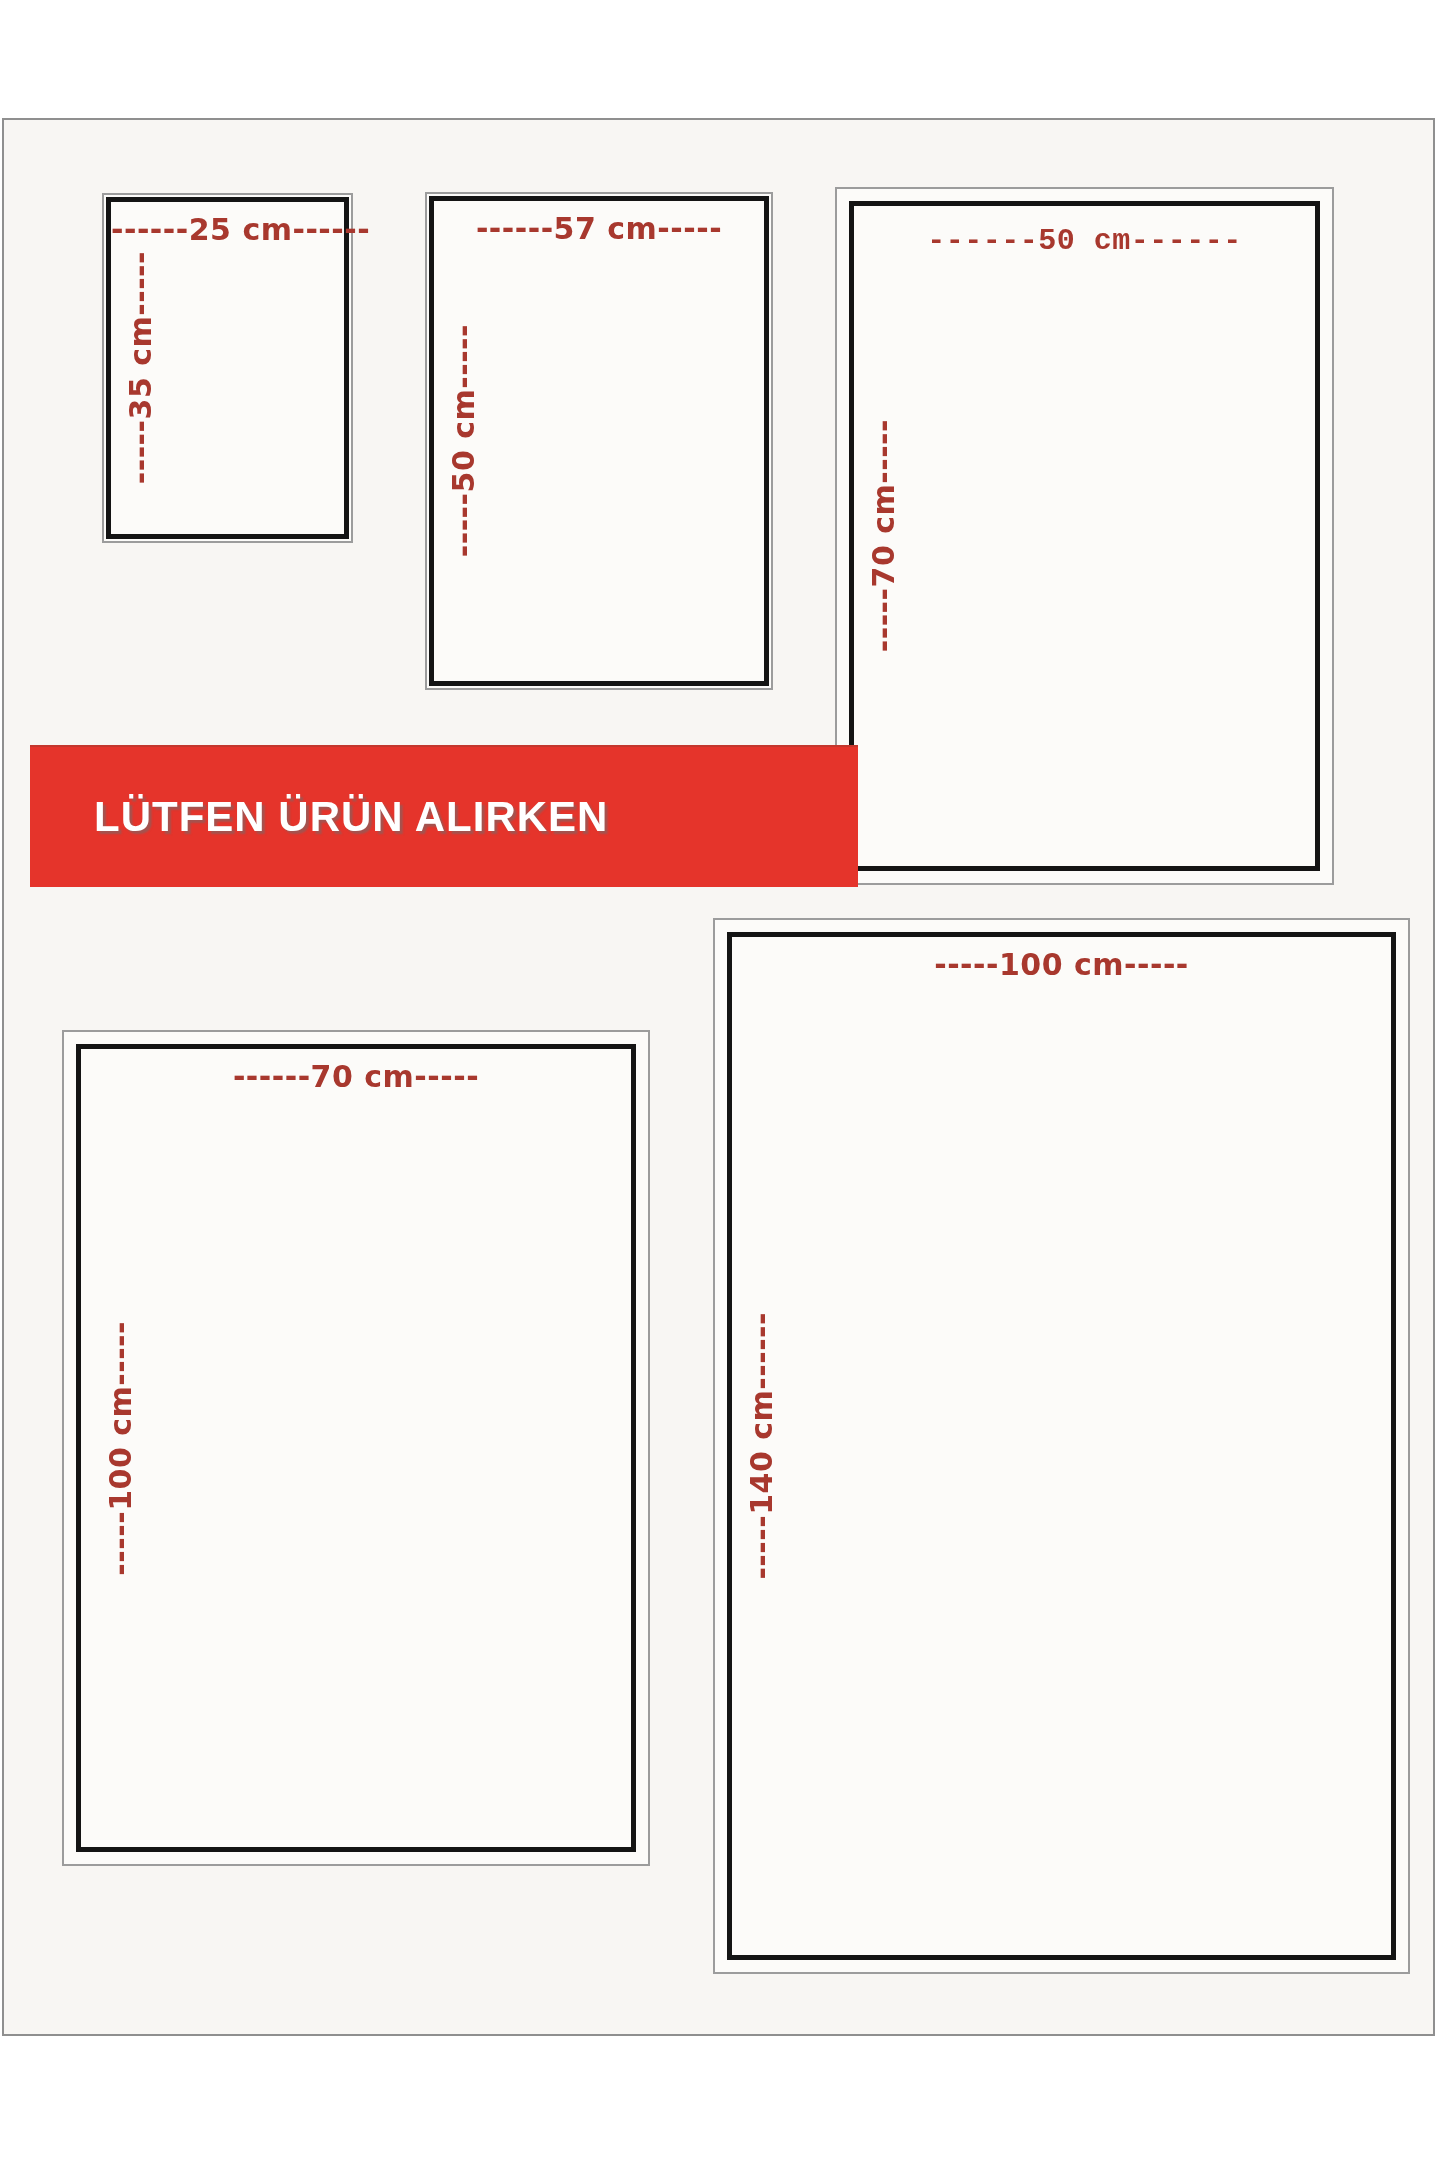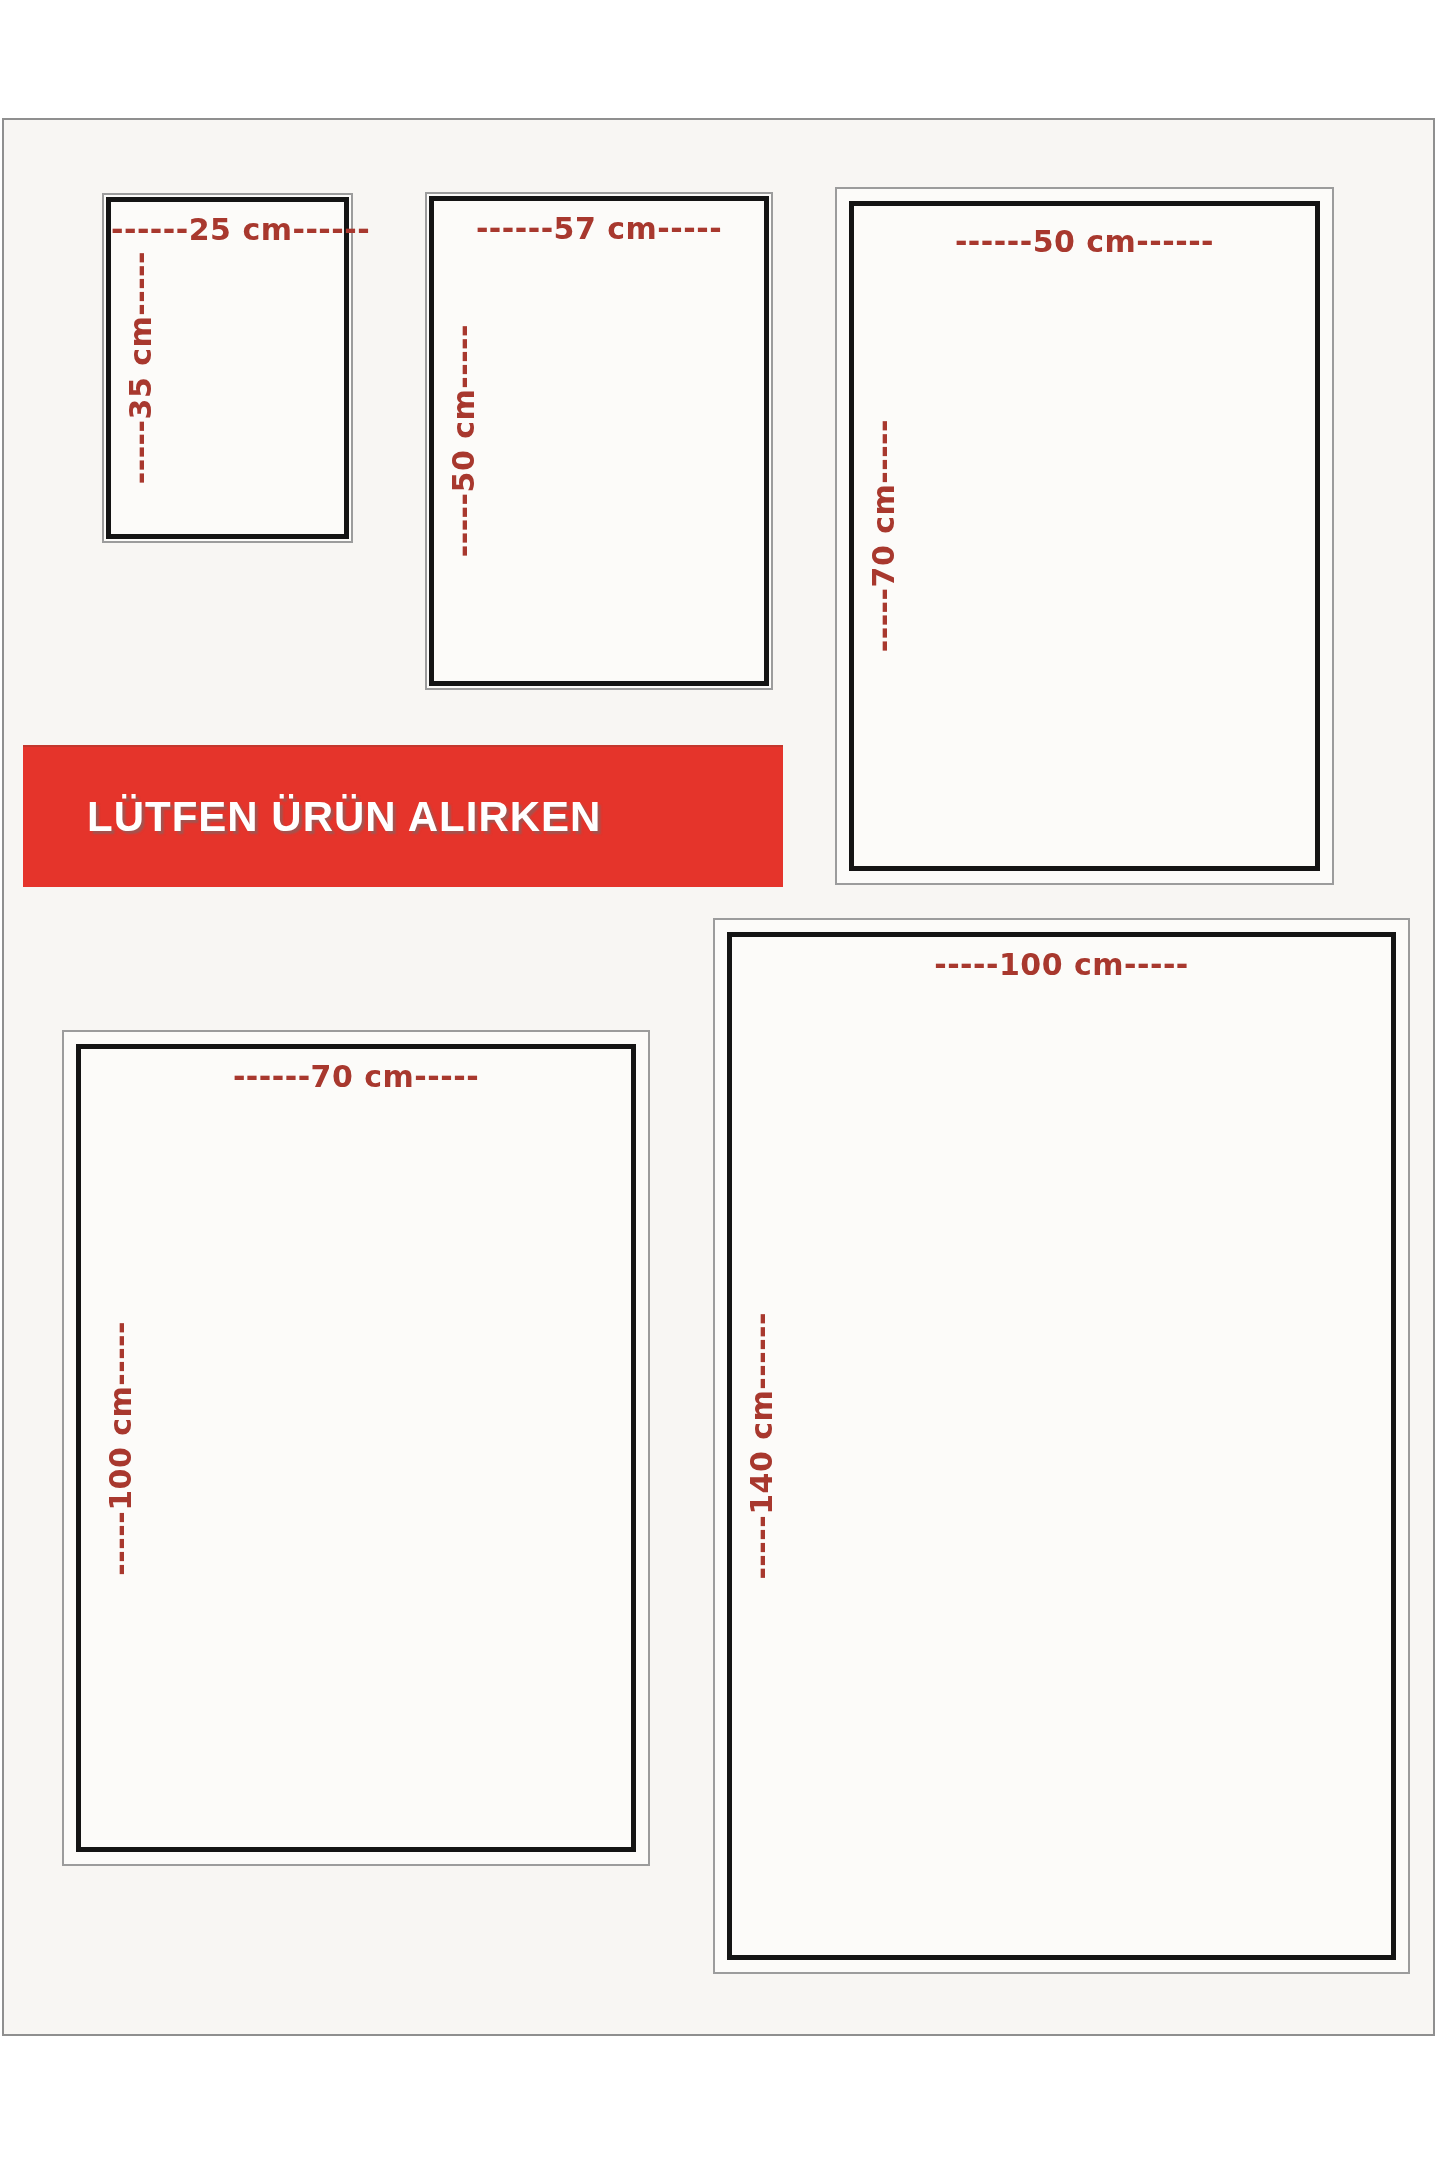--- a/index.html
+++ b/index.html
@@ -67,28 +67,28 @@
   
   .b3, .b4, .b5 { padding: 12px; }
   .b4 .vwrap { left: 22px; }
 
   .b1 { left: 102px; top: 193px;  width: 251px; height: 350px; }
   .b2 { left: 425px; top: 192px;  width: 348px; height: 498px; }
   .b3 { left: 835px; top: 187px;  width: 499px; height: 698px; }
   .b4 { left: 62px;  top: 1030px; width: 588px; height: 836px; }
   .b5 { left: 713px; top: 918px;  width: 697px; height: 1056px; }
 
-  .b3 .wlabel { margin-top: 18px; }
+  .b3 .wlabel { margin-top: 18px; font-family: Liberation Mono, monospace; }
 
   
   .banner {
     position: absolute;
-    left: 23px;
+    left: 30px;
     top: 745px;
-    width: 760px;
+    width: 828px;
     height: 142px;
     box-sizing: border-box;
     background: #e5342b;
     border-top: 2px solid #c3372d;
     display: flex;
     flex-direction: column;
     justify-content: center;
     padding-left: 64px;
     gap: 6px;
   }

